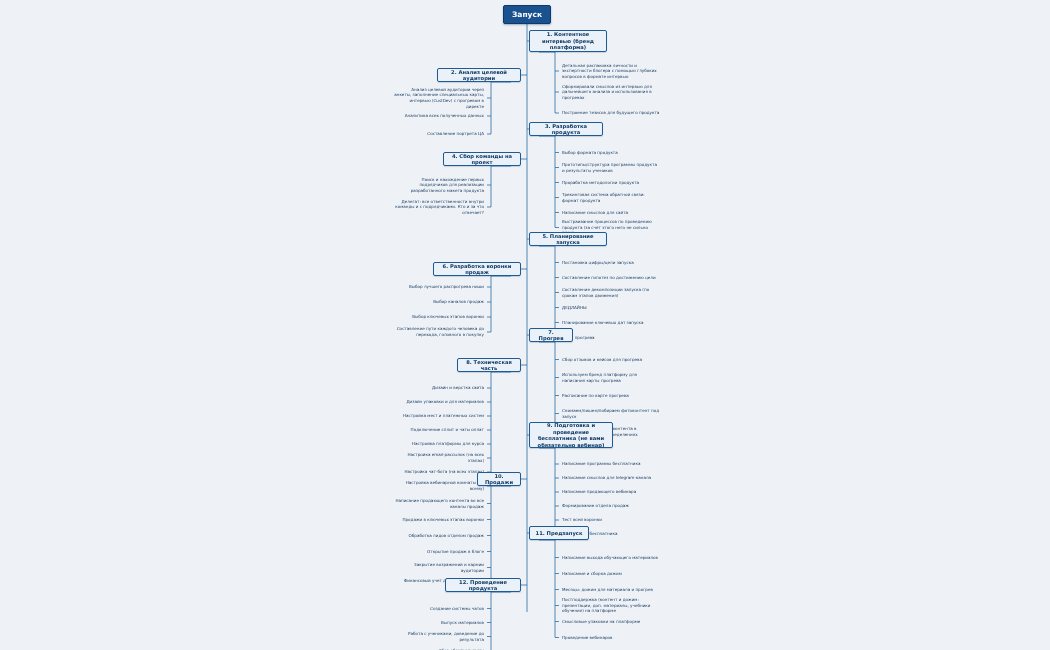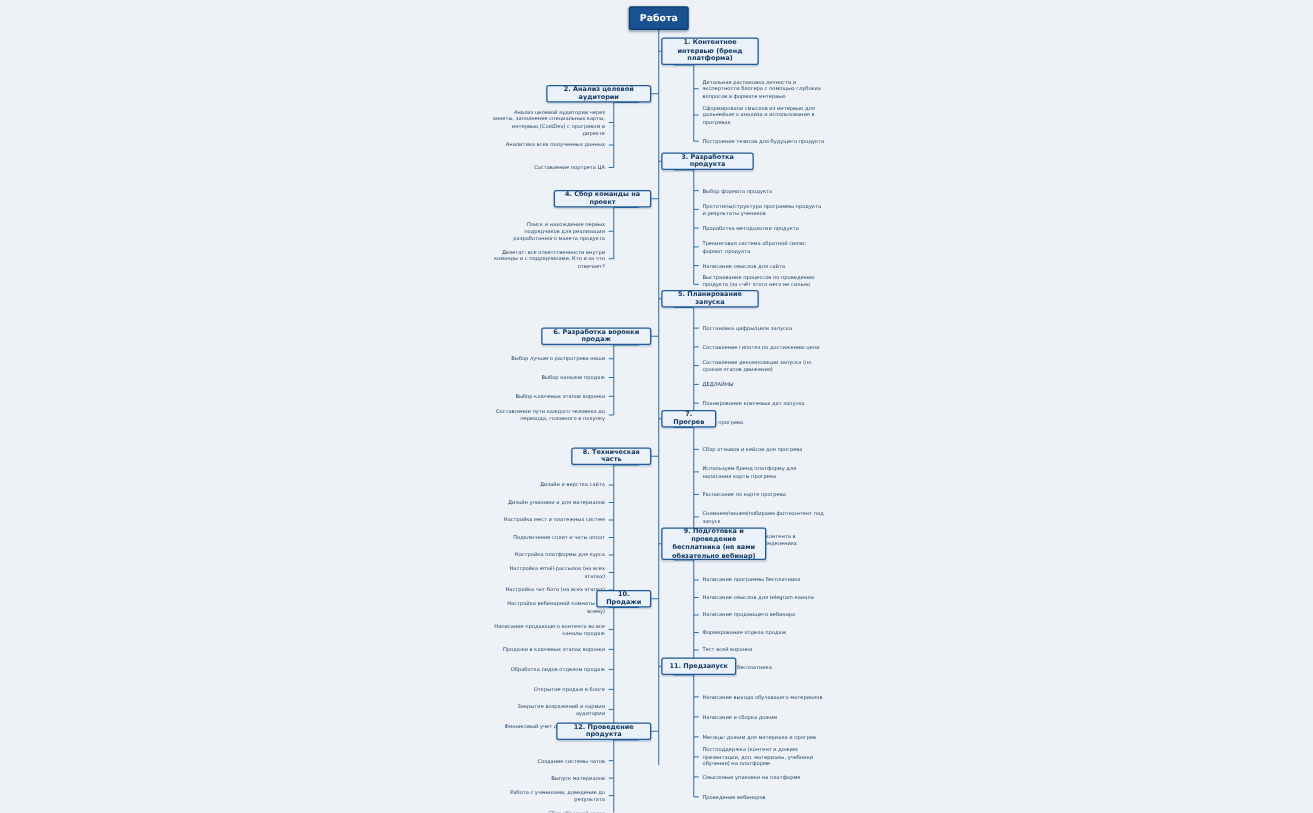--- a/index.html
+++ b/index.html
@@ -147,21 +147,21 @@
       <path d="M555,621.5 L559,621.5" stroke="#2b6ca3" stroke-width="0.8" fill="none"></path>
       <path d="M555,637.5 L559,637.5" stroke="#2b6ca3" stroke-width="0.8" fill="none"></path>
       <path d="M521,585 L527,585" stroke="#2b6ca3" stroke-width="0.8" fill="none"></path>
       <path d="M491,592 L491,650.5" stroke="#2b6ca3" stroke-width="0.8" fill="none"></path>
       <path d="M511,592 L491,592" stroke="#2b6ca3" stroke-width="0.8" fill="none"></path>
       <path d="M487,608.5 L491,608.5" stroke="#2b6ca3" stroke-width="0.8" fill="none"></path>
       <path d="M487,622.5 L491,622.5" stroke="#2b6ca3" stroke-width="0.8" fill="none"></path>
       <path d="M487,636.5 L491,636.5" stroke="#2b6ca3" stroke-width="0.8" fill="none"></path>
       <path d="M487,650.5 L491,650.5" stroke="#2b6ca3" stroke-width="0.8" fill="none"></path>
     </svg>
-<div class="node root" style="left: 503px; top: 5px; width: 48px; height: 19px;">Работа</div>
+<div class="node root" style="left: 503px; top: 5px; width: 48px; height: 19px;">Запуск</div>
     <div class="node" style="left: 529px; top: 30px; width: 78px; height: 22px;">1. Контентное интервью (бренд платформа)</div>
     <div class="leaf right" style="left: 561px; top: 62px; width: 100px; height: 18px;">Детальная распаковка личности и экспертности блогера с помощью глубоких вопросов в формате интервью</div>
     <div class="leaf right" style="left: 561px; top: 83px; width: 100px; height: 18px;">Сформировали смыслов из интервью для дальнейшего анализа и использования в прогревах</div>
     <div class="leaf right" style="left: 561px; top: 104px; width: 100px; height: 18px;">Построение тезисов для будущего продукта</div>
     <div class="node" style="left: 437px; top: 68px; width: 84px; height: 14px;">2. Анализ целевой аудитории</div>
     <div class="leaf left" style="left: 393px; top: 90px; width: 92px; height: 16px;">Анализ целевой аудитории через анкеты, заполнение специальных карты, интервью (CustDev) с прогревом в директе</div>
     <div class="leaf left" style="left: 393px; top: 108px; width: 92px; height: 16px;">Аналитика всех полученных данных</div>
     <div class="leaf left" style="left: 393px; top: 126px; width: 92px; height: 16px;">Составление портрета ЦА</div>
     <div class="node" style="left: 529px; top: 122px; width: 74px; height: 14px;">3. Разработка продукта</div>
     <div class="leaf right" style="left: 561px; top: 146px; width: 100px; height: 13px;">Выбор формата продукта</div>

